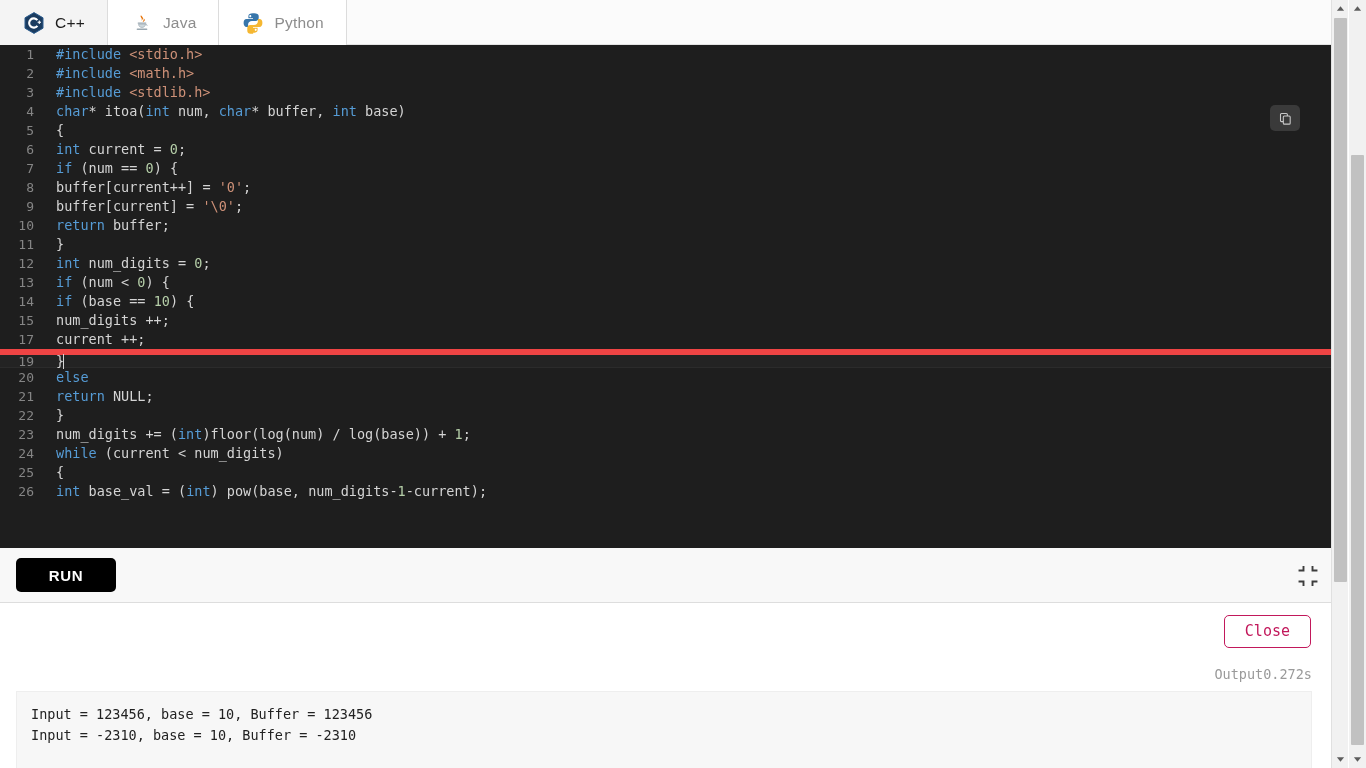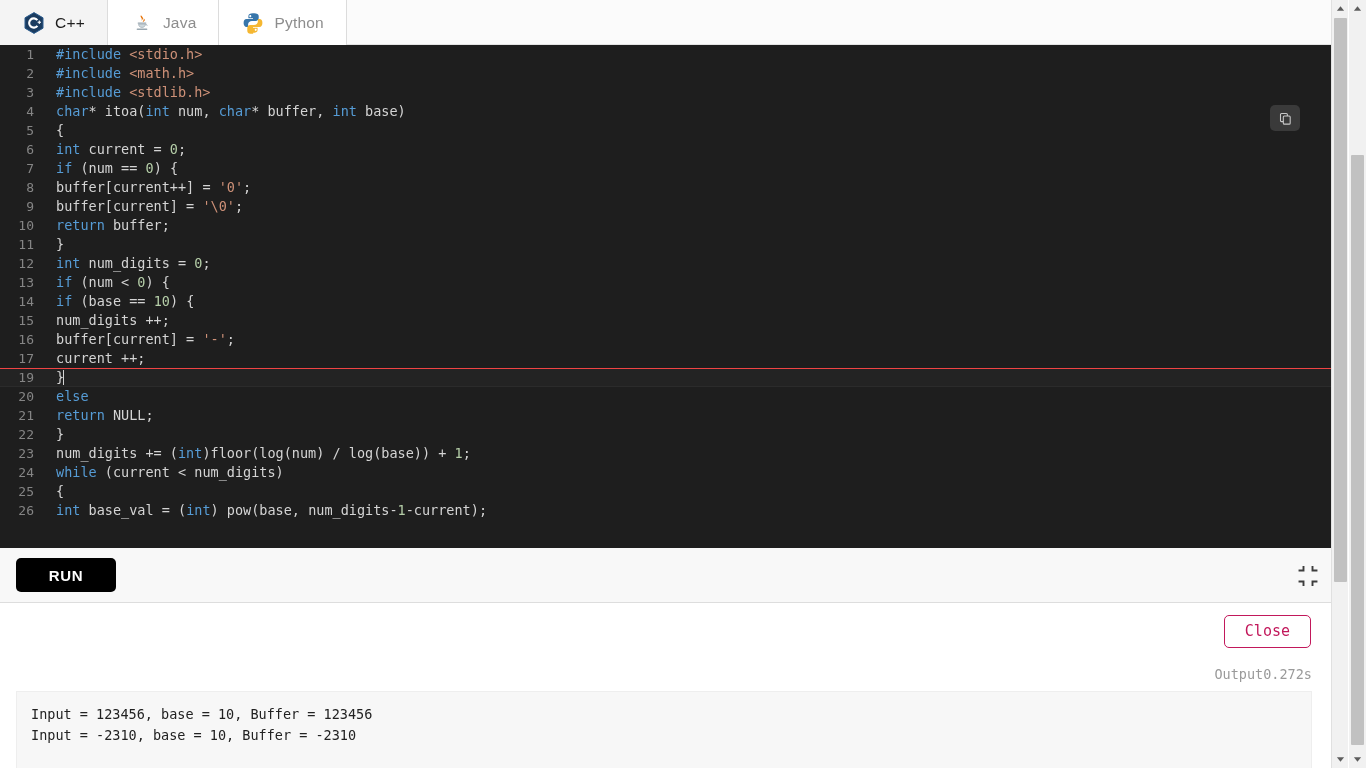--- a/index.html
+++ b/index.html
@@ -78,21 +78,21 @@
   }
   .code-row {
     position: relative;
     height: 19px;
     display: flex;
     align-items: center;
     white-space: pre;
   }
   .code-row.active {
     background: #232323;
-    border-top: 1px solid #ef4444;
+    border-top: 6px solid #ef4444;
     border-bottom: 1px solid #2b2b2b;
     height: 19px;
   }
   .ln {
     width: 44px;
     flex: 0 0 44px;
     text-align: right;
     padding-right: 10px;
     color: #858585;
     font-size: 13px;
@@ -297,21 +297,20 @@
           <div class="code-row"><span class="ln">6</span><span class="code-text"><span class="kw">int</span><span class="pln"> </span><span class="pln">current</span><span class="pln"> </span><span class="pln">=</span><span class="pln"> </span><span class="num">0</span><span class="pln">;</span></span></div>
           <div class="code-row"><span class="ln">7</span><span class="code-text"><span class="kw">if</span><span class="pln"> </span><span class="pln">(</span><span class="pln">num</span><span class="pln"> </span><span class="pln">=</span><span class="pln">=</span><span class="pln"> </span><span class="num">0</span><span class="pln">)</span><span class="pln"> </span><span class="pln">{</span></span></div>
           <div class="code-row"><span class="ln">8</span><span class="code-text"><span class="pln">buffer</span><span class="pln">[</span><span class="pln">current</span><span class="pln">+</span><span class="pln">+</span><span class="pln">]</span><span class="pln"> </span><span class="pln">=</span><span class="pln"> </span><span class="str">'0'</span><span class="pln">;</span></span></div>
           <div class="code-row"><span class="ln">9</span><span class="code-text"><span class="pln">buffer</span><span class="pln">[</span><span class="pln">current</span><span class="pln">]</span><span class="pln"> </span><span class="pln">=</span><span class="pln"> </span><span class="str">'\0'</span><span class="pln">;</span></span></div>
           <div class="code-row"><span class="ln">10</span><span class="code-text"><span class="kw">return</span><span class="pln"> </span><span class="pln">buffer</span><span class="pln">;</span></span></div>
           <div class="code-row"><span class="ln">11</span><span class="code-text"><span class="pln">}</span></span></div>
           <div class="code-row"><span class="ln">12</span><span class="code-text"><span class="kw">int</span><span class="pln"> </span><span class="pln">num_digits</span><span class="pln"> </span><span class="pln">=</span><span class="pln"> </span><span class="num">0</span><span class="pln">;</span></span></div>
           <div class="code-row"><span class="ln">13</span><span class="code-text"><span class="kw">if</span><span class="pln"> </span><span class="pln">(</span><span class="pln">num</span><span class="pln"> </span><span class="pln">&lt;</span><span class="pln"> </span><span class="num">0</span><span class="pln">)</span><span class="pln"> </span><span class="pln">{</span></span></div>
           <div class="code-row"><span class="ln">14</span><span class="code-text"><span class="kw">if</span><span class="pln"> </span><span class="pln">(</span><span class="pln">base</span><span class="pln"> </span><span class="pln">=</span><span class="pln">=</span><span class="pln"> </span><span class="num">10</span><span class="pln">)</span><span class="pln"> </span><span class="pln">{</span></span></div>
           <div class="code-row"><span class="ln">15</span><span class="code-text"><span class="pln">num_digits</span><span class="pln"> </span><span class="pln">+</span><span class="pln">+</span><span class="pln">;</span></span></div>
-          <div class="code-row"><span class="ln">16</span><span class="code-text"><span class="pln">buffer</span><span class="pln">[</span><span class="pln">current</span><span class="pln">]</span><span class="pln"> </span><span class="pln">=</span><span class="pln"> </span><span class="str">'-'</span><span class="pln">;</span></span></div>
           <div class="code-row"><span class="ln">17</span><span class="code-text"><span class="pln">current</span><span class="pln"> </span><span class="pln">+</span><span class="pln">+</span><span class="pln">;</span></span></div>
           <div class="code-row active"><span class="ln">19</span><span class="code-text"><span class="pln">}</span><span class="caret"></span></span></div>
           <div class="code-row"><span class="ln">20</span><span class="code-text"><span class="kw">else</span></span></div>
           <div class="code-row"><span class="ln">21</span><span class="code-text"><span class="kw">return</span><span class="pln"> </span><span class="pln">NULL</span><span class="pln">;</span></span></div>
           <div class="code-row"><span class="ln">22</span><span class="code-text"><span class="pln">}</span></span></div>
           <div class="code-row"><span class="ln">23</span><span class="code-text"><span class="pln">num_digits</span><span class="pln"> </span><span class="pln">+</span><span class="pln">=</span><span class="pln"> </span><span class="pln">(</span><span class="kw">int</span><span class="pln">)</span><span class="pln">floor</span><span class="pln">(</span><span class="pln">log</span><span class="pln">(</span><span class="pln">num</span><span class="pln">)</span><span class="pln"> </span><span class="pln">/</span><span class="pln"> </span><span class="pln">log</span><span class="pln">(</span><span class="pln">base</span><span class="pln">)</span><span class="pln">)</span><span class="pln"> </span><span class="pln">+</span><span class="pln"> </span><span class="num">1</span><span class="pln">;</span></span></div>
           <div class="code-row"><span class="ln">24</span><span class="code-text"><span class="kw">while</span><span class="pln"> </span><span class="pln">(</span><span class="pln">current</span><span class="pln"> </span><span class="pln">&lt;</span><span class="pln"> </span><span class="pln">num_digits</span><span class="pln">)</span></span></div>
           <div class="code-row"><span class="ln">25</span><span class="code-text"><span class="pln">{</span></span></div>
           <div class="code-row"><span class="ln">26</span><span class="code-text"><span class="kw">int</span><span class="pln"> </span><span class="pln">base_val</span><span class="pln"> </span><span class="pln">=</span><span class="pln"> </span><span class="pln">(</span><span class="kw">int</span><span class="pln">)</span><span class="pln"> </span><span class="pln">pow</span><span class="pln">(</span><span class="pln">base</span><span class="pln">,</span><span class="pln"> </span><span class="pln">num_digits</span><span class="pln">-</span><span class="num">1</span><span class="pln">-</span><span class="pln">current</span><span class="pln">)</span><span class="pln">;</span></span></div>
         </div>

